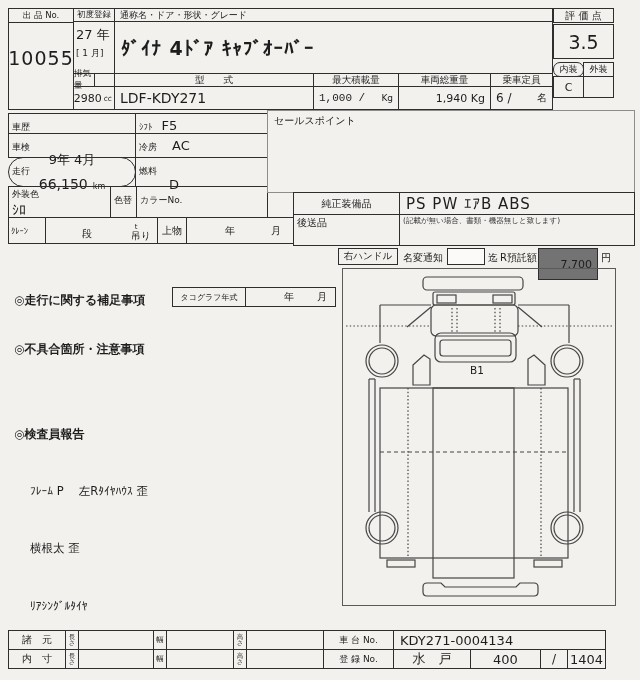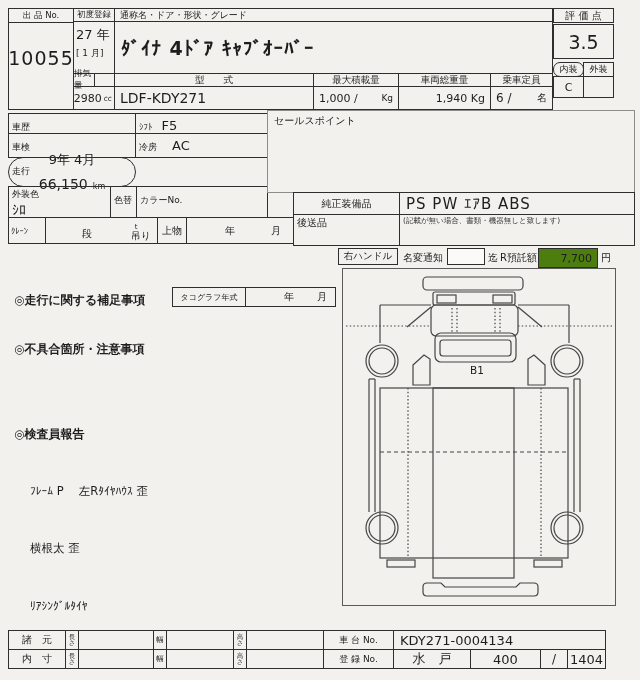--- a/index.html
+++ b/index.html
@@ -49,21 +49,21 @@
   <div class="c" style="left:73px;top:86px;width:42px;height:24px;display:flex;align-items:center;justify-content:flex-end;padding-right:2px;">
     <span style="font-size:11px;">2980</span>
     <span style="font-size:7.5px;margin-left:2px;">cc</span>
   </div>
 
   <div class="c hdr" style="left:114px;top:73px;width:200px;height:14px;">型　　式</div>
   <div class="c" style="left:114px;top:86px;width:200px;height:24px;display:flex;align-items:center;padding-left:5px;font-size:14px;">LDF-KDY271</div>
 
   <div class="c hdr" style="left:313px;top:73px;width:86px;height:14px;">最大積載量</div>
   <div class="c" style="left:313px;top:86px;width:86px;height:24px;display:flex;align-items:center;justify-content:space-between;padding:0 5px;">
-    <span style="font-size:11px;">1,000 /</span>
+    <span style="font-size:11px;font-family:Liberation Mono, monospace;">1,000 /</span>
     <span style="font-size:9px;">Kg</span>
   </div>
 
   <div class="c hdr" style="left:398px;top:73px;width:93px;height:14px;">車両総重量</div>
   <div class="c" style="left:398px;top:86px;width:93px;height:24px;display:flex;align-items:center;justify-content:flex-end;padding-right:5px;font-size:11px;">1,940 Kg</div>
 
   <div class="c hdr" style="left:490px;top:73px;width:63px;height:14px;">乗車定員</div>
   <div class="c" style="left:490px;top:86px;width:63px;height:24px;display:flex;align-items:center;justify-content:space-between;padding:0 5px;">
     <span style="font-size:12px;">6 /</span>
     <span style="font-size:10px;">名</span>
@@ -92,20 +92,24 @@
     <span class="lbl">冷房</span>
     <span style="font-size:13px;margin-left:10px;">AC</span>
   </div>
 
   <div class="c padlbl" style="left:8px;top:157px;width:128px;height:30px;border-radius:15px;">
     <span class="lbl">走行</span>
     <div style="text-align:center;margin-top:-4px;">
       <span style="font-size:14px;">66,150</span>
       <span style="font-size:8px;">km</span>
     </div>
+  </div>
+  <div class="c padlbl" style="left:135px;top:157px;width:133px;height:30px;">
+    <span class="lbl">燃料</span>
+    <div style="font-size:13px;margin-left:30px;margin-top:-1px;">D</div>
   </div>
 
   <div class="c padlbl" style="left:8px;top:186px;width:103px;height:32px;">
     <div class="lbl">外装色</div>
     <div style="font-size:14px;margin-top:1px;">ｼﾛ</div>
   </div>
   <div class="c padlbl" style="left:110px;top:186px;width:27px;height:32px;">
     <span class="lbl">色替</span>
   </div>
   <div class="c padlbl" style="left:136px;top:186px;width:132px;height:32px;">
@@ -135,21 +139,21 @@
   <div class="c" style="left:399px;top:192px;width:236px;height:23px;display:flex;align-items:center;padding-left:6px;font-size:15px;letter-spacing:1px;">PS PW ｴｱB ABS</div>
 
   <div class="c padlbl" style="left:293px;top:214px;width:107px;height:32px;font-size:10px;">後送品</div>
   <div class="c padlbl" style="left:399px;top:214px;width:236px;height:32px;font-size:7.5px;color:#333;">(記載が無い場合、書類・機器無しと致します)</div>
 
   <div class="c" style="left:338px;top:248px;width:60px;height:17px;display:flex;align-items:center;justify-content:center;font-size:9.5px;">右ハンドル</div>
   <div class="t" style="left:403px;top:251px;font-size:10px;">名変通知</div>
   <div class="c" style="left:447px;top:248px;width:38px;height:17px;background:#fbfaf8;"></div>
   <div class="t" style="left:488px;top:251px;font-size:10px;">迄</div>
   <div class="t" style="left:500px;top:251px;font-size:10px;">R預託額</div>
-  <div class="c" style="left:538px;top:248px;width:60px;height:20px;display:flex;align-items:center;justify-content:flex-end;padding-right:5px;font-size:11px;background:#4d7c0f;">7,700</div>
+  <div class="c" style="left:538px;top:248px;width:60px;height:32px;display:flex;align-items:center;justify-content:flex-end;padding-right:5px;font-size:11px;background:#737373;">7,700</div>
   <div class="t" style="left:601px;top:251px;font-size:10px;">円</div>
 
   <div class="t" style="left:14px;top:292px;font-size:12px;font-weight:bold;">◎走行に関する補足事項</div>
   <div class="c" style="left:172px;top:287px;width:74px;height:20px;display:flex;align-items:center;justify-content:center;font-size:8px;">タコグラフ年式</div>
   <div class="c" style="left:245px;top:287px;width:91px;height:20px;display:flex;align-items:center;justify-content:space-between;padding-left:38px;padding-right:8px;font-size:10px;">
     <span>年</span>
     <span>月</span>
   </div>
 
   <div class="t" style="left:14px;top:341px;font-size:12px;font-weight:bold;">◎不具合箇所・注意事項</div>

